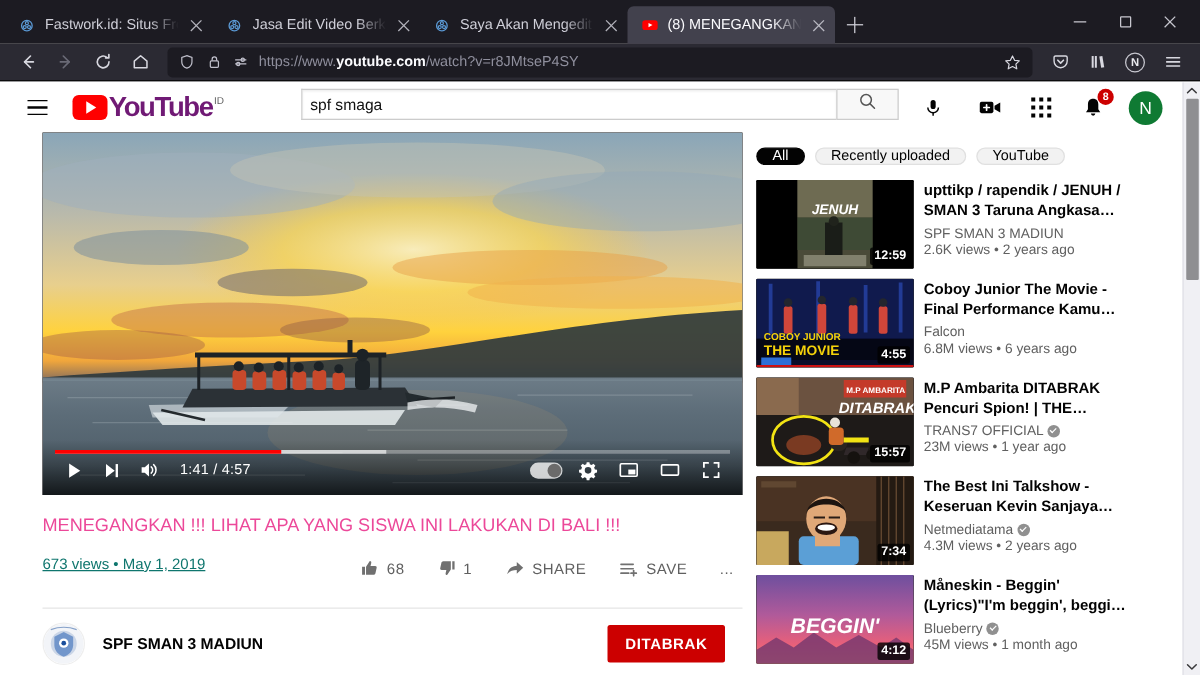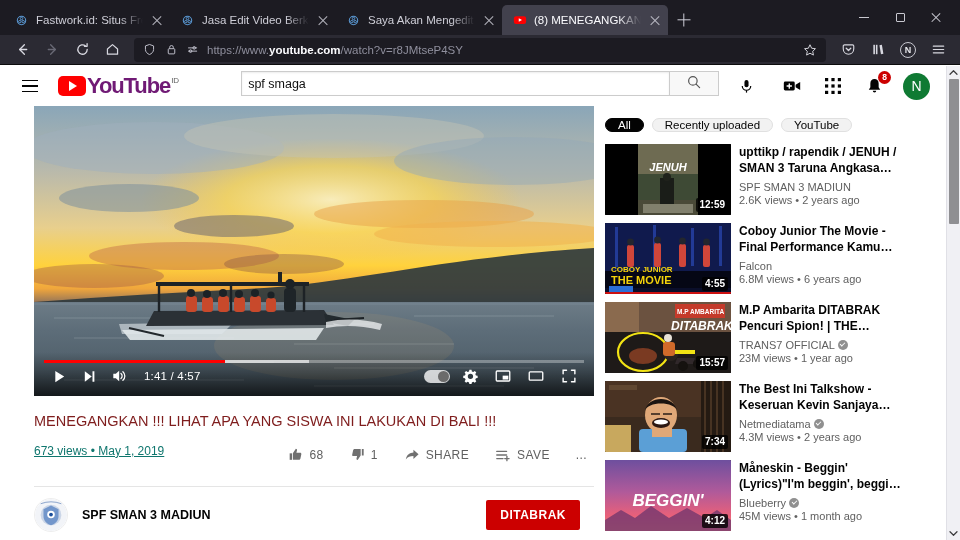--- a/index.html
+++ b/index.html
@@ -145,21 +145,21 @@
   .ctime { color:#fff; font-size: 11.5px; margin-left: 10px; letter-spacing:.2px;}
   .cright { margin-left:auto; display:flex; align-items:center; gap: 3px; }
   .toggle {
     width: 26px; height: 13px; border-radius: 7px; background: rgba(255,255,255,.78);
     position:relative; display:flex; align-items:center;
   }
   .toggle::after {
     content:''; position:absolute; right:1px; width:11px; height:11px; border-radius:50%; background:#6b6b6b;
   }
 
-  .vtitle { font-size: 14.5px; color: #7f1d1d; padding: 16px 0 0 0; line-height: 1.3; }
+  .vtitle { font-size: 14.5px; color: #ec4899; padding: 16px 0 0 0; line-height: 1.3; }
   .vmeta { display:flex; align-items:flex-start; padding-top: 13px; position:relative; }
   .views { font-size: 12px; color:#0f766e;text-decoration:underline; }
   .actions { margin-left:auto; display:flex; align-items:center; gap: 12px; position:relative; }
   .act { display:flex; align-items:center; gap: 6px; padding: 0 7px; height: 22px; color:#606060; font-size: 12px; font-weight:500;}
   .act .ic { display:flex; align-items:center; }
   .act .lbl { letter-spacing: .4px; }
   .ratiowrap { position:absolute; left:342px; top:28px; width: 100px; height:2px; background:#e5e5e5; }
   .ratiowrap i { display:block; height:2px; background:#909090; width: 81px; }
 
   .divider { height:1px; background: #e5e5e5; margin-top: 20px; }

